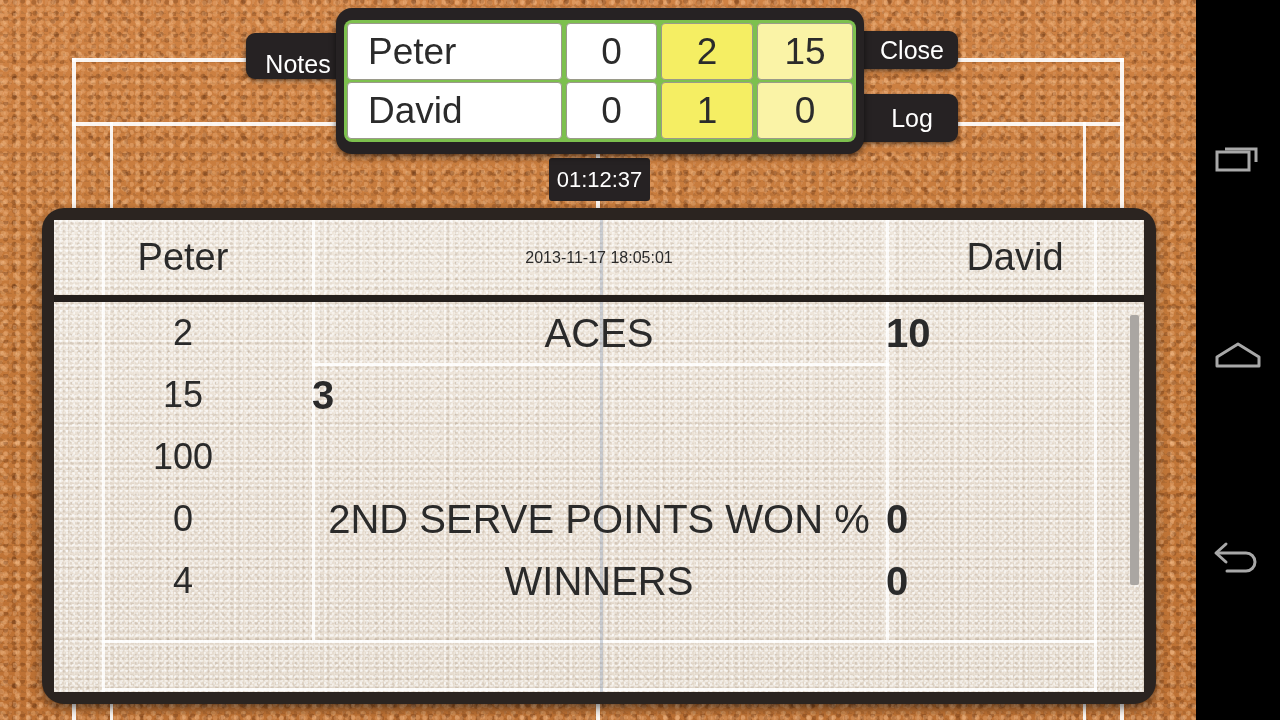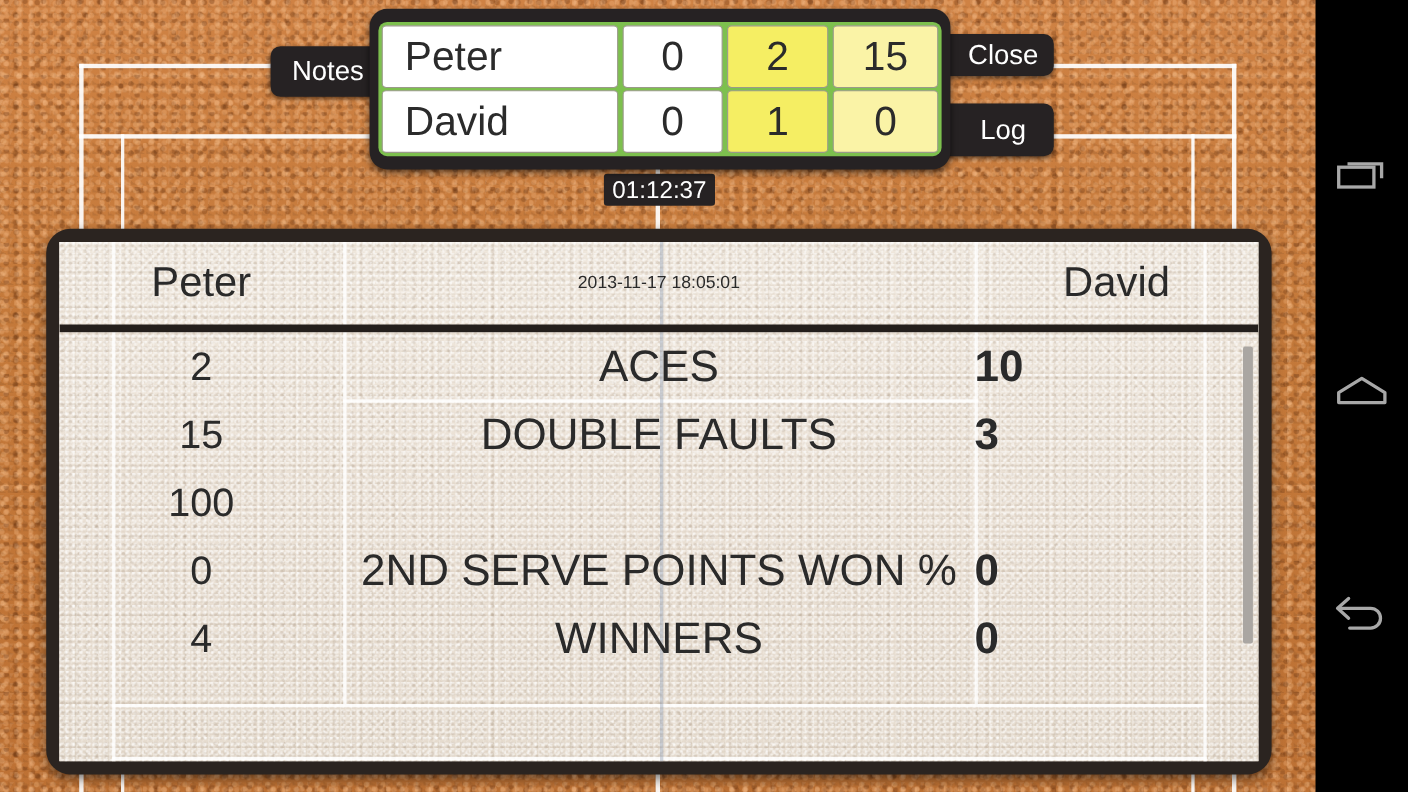--- a/index.html
+++ b/index.html
@@ -135,28 +135,28 @@
     background: #262223;
     color: #ffffff;
     font-size: 25px;
     display: flex;
     align-items: center;
     justify-content: center;
     border-radius: 9px;
     box-shadow: 0 2px 4px rgba(0,0,0,0.5);
     z-index: 4;
   }
-  #btn-notes { left: 246px; top: 42px;  width: 104px; height: 46px; border-radius: 9px 0 0 9px; padding-right: 8px; }
+  #btn-notes { left: 246px; top: 33px;  width: 104px; height: 46px; border-radius: 9px 0 0 9px; padding-right: 8px; align-items: flex-end; }
   #btn-close { left: 860px; top: 31px;  width: 92px;  height: 38px; border-radius: 0 9px 9px 0; padding-left: 6px; }
   #btn-log   { left: 860px; top: 94px;  width: 92px;  height: 48px; border-radius: 0 9px 9px 0; padding-left: 6px; }
 
   #timer {
     position: absolute;
     left: 549px; top: 158px;
-    width: 101px; height: 29px;
+    width: 101px; height: 43px;
     background: #262223;
     color: #ffffff;
     font-size: 22px;
     display: flex;
     align-items: center;
     justify-content: center;
     border-radius: 3px;
     z-index: 5;
   }
 
@@ -369,21 +369,20 @@
       <div id="stats-rows">
 
         <div class="stat-row">
           <div class="stat-left">2</div>
           <div class="stat-label">ACES</div>
           <div class="stat-right">10</div>
         </div>
 
         <div class="stat-row">
           <div class="stat-left">15</div>
-          <div class="stat-label">DOUBLE FAULTS</div>
           <div class="stat-right">3</div>
         </div>
 
 
         <div class="stat-row">
           <div class="stat-left">100</div>
         </div>
 
         <div class="stat-row">
           <div class="stat-left">0</div>

